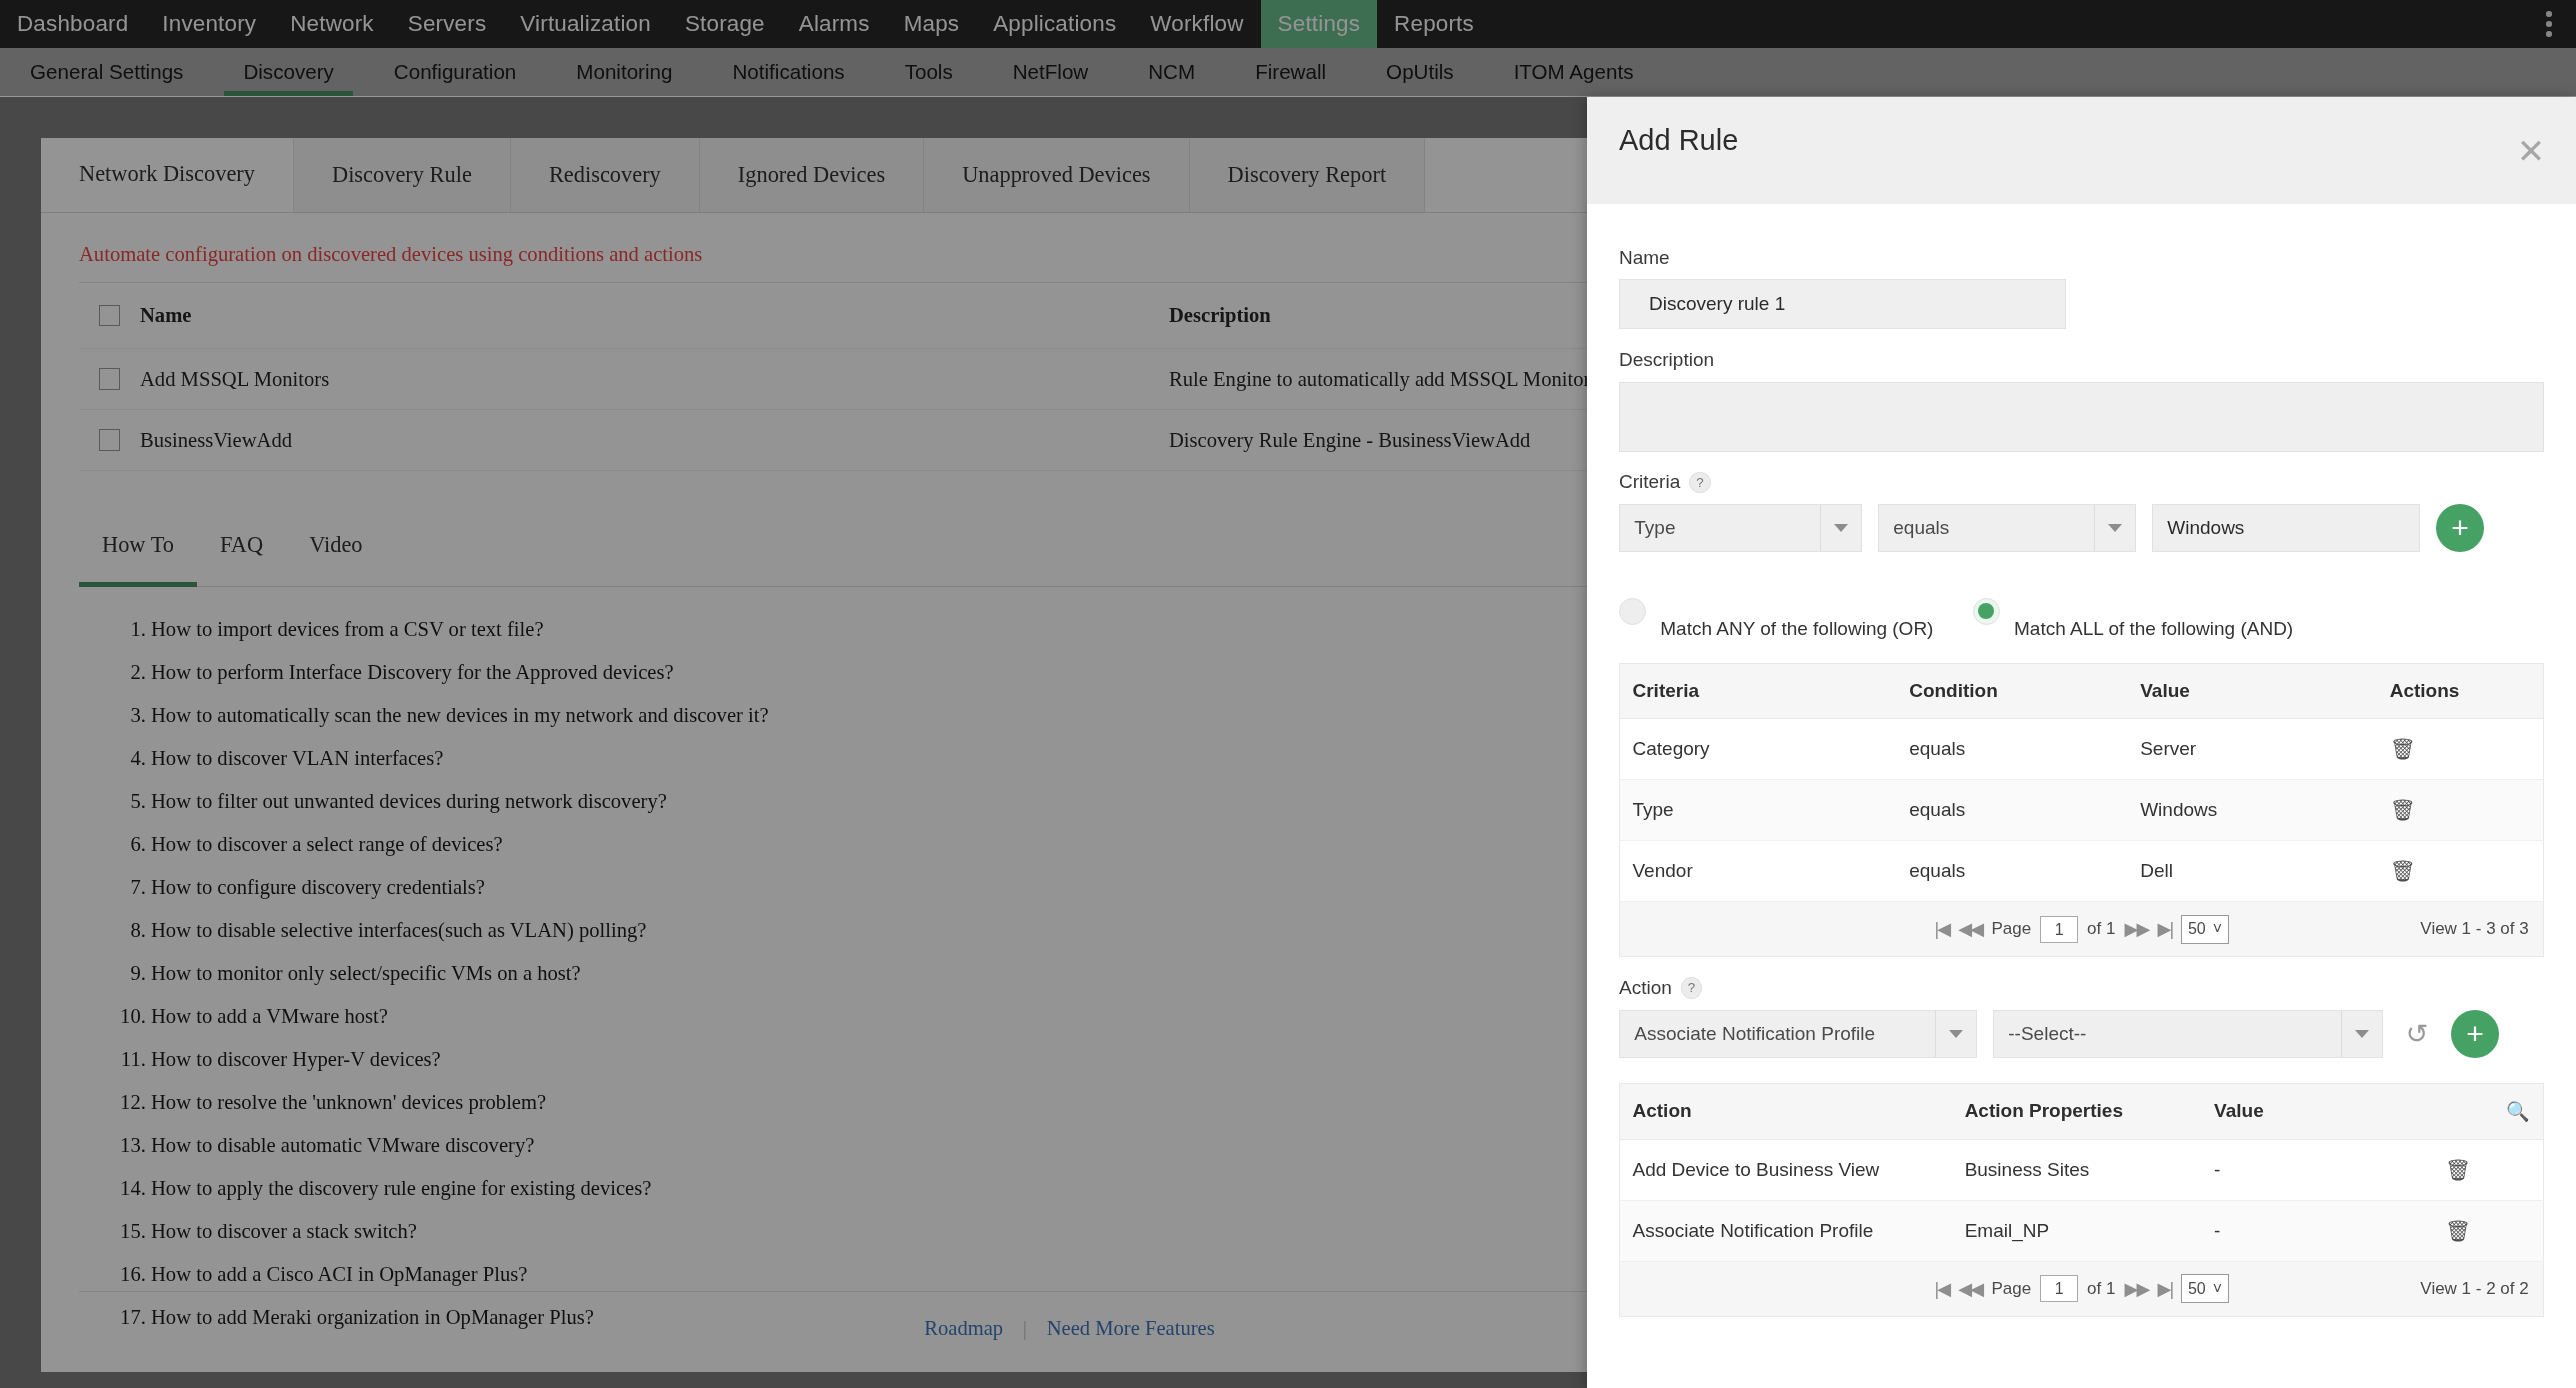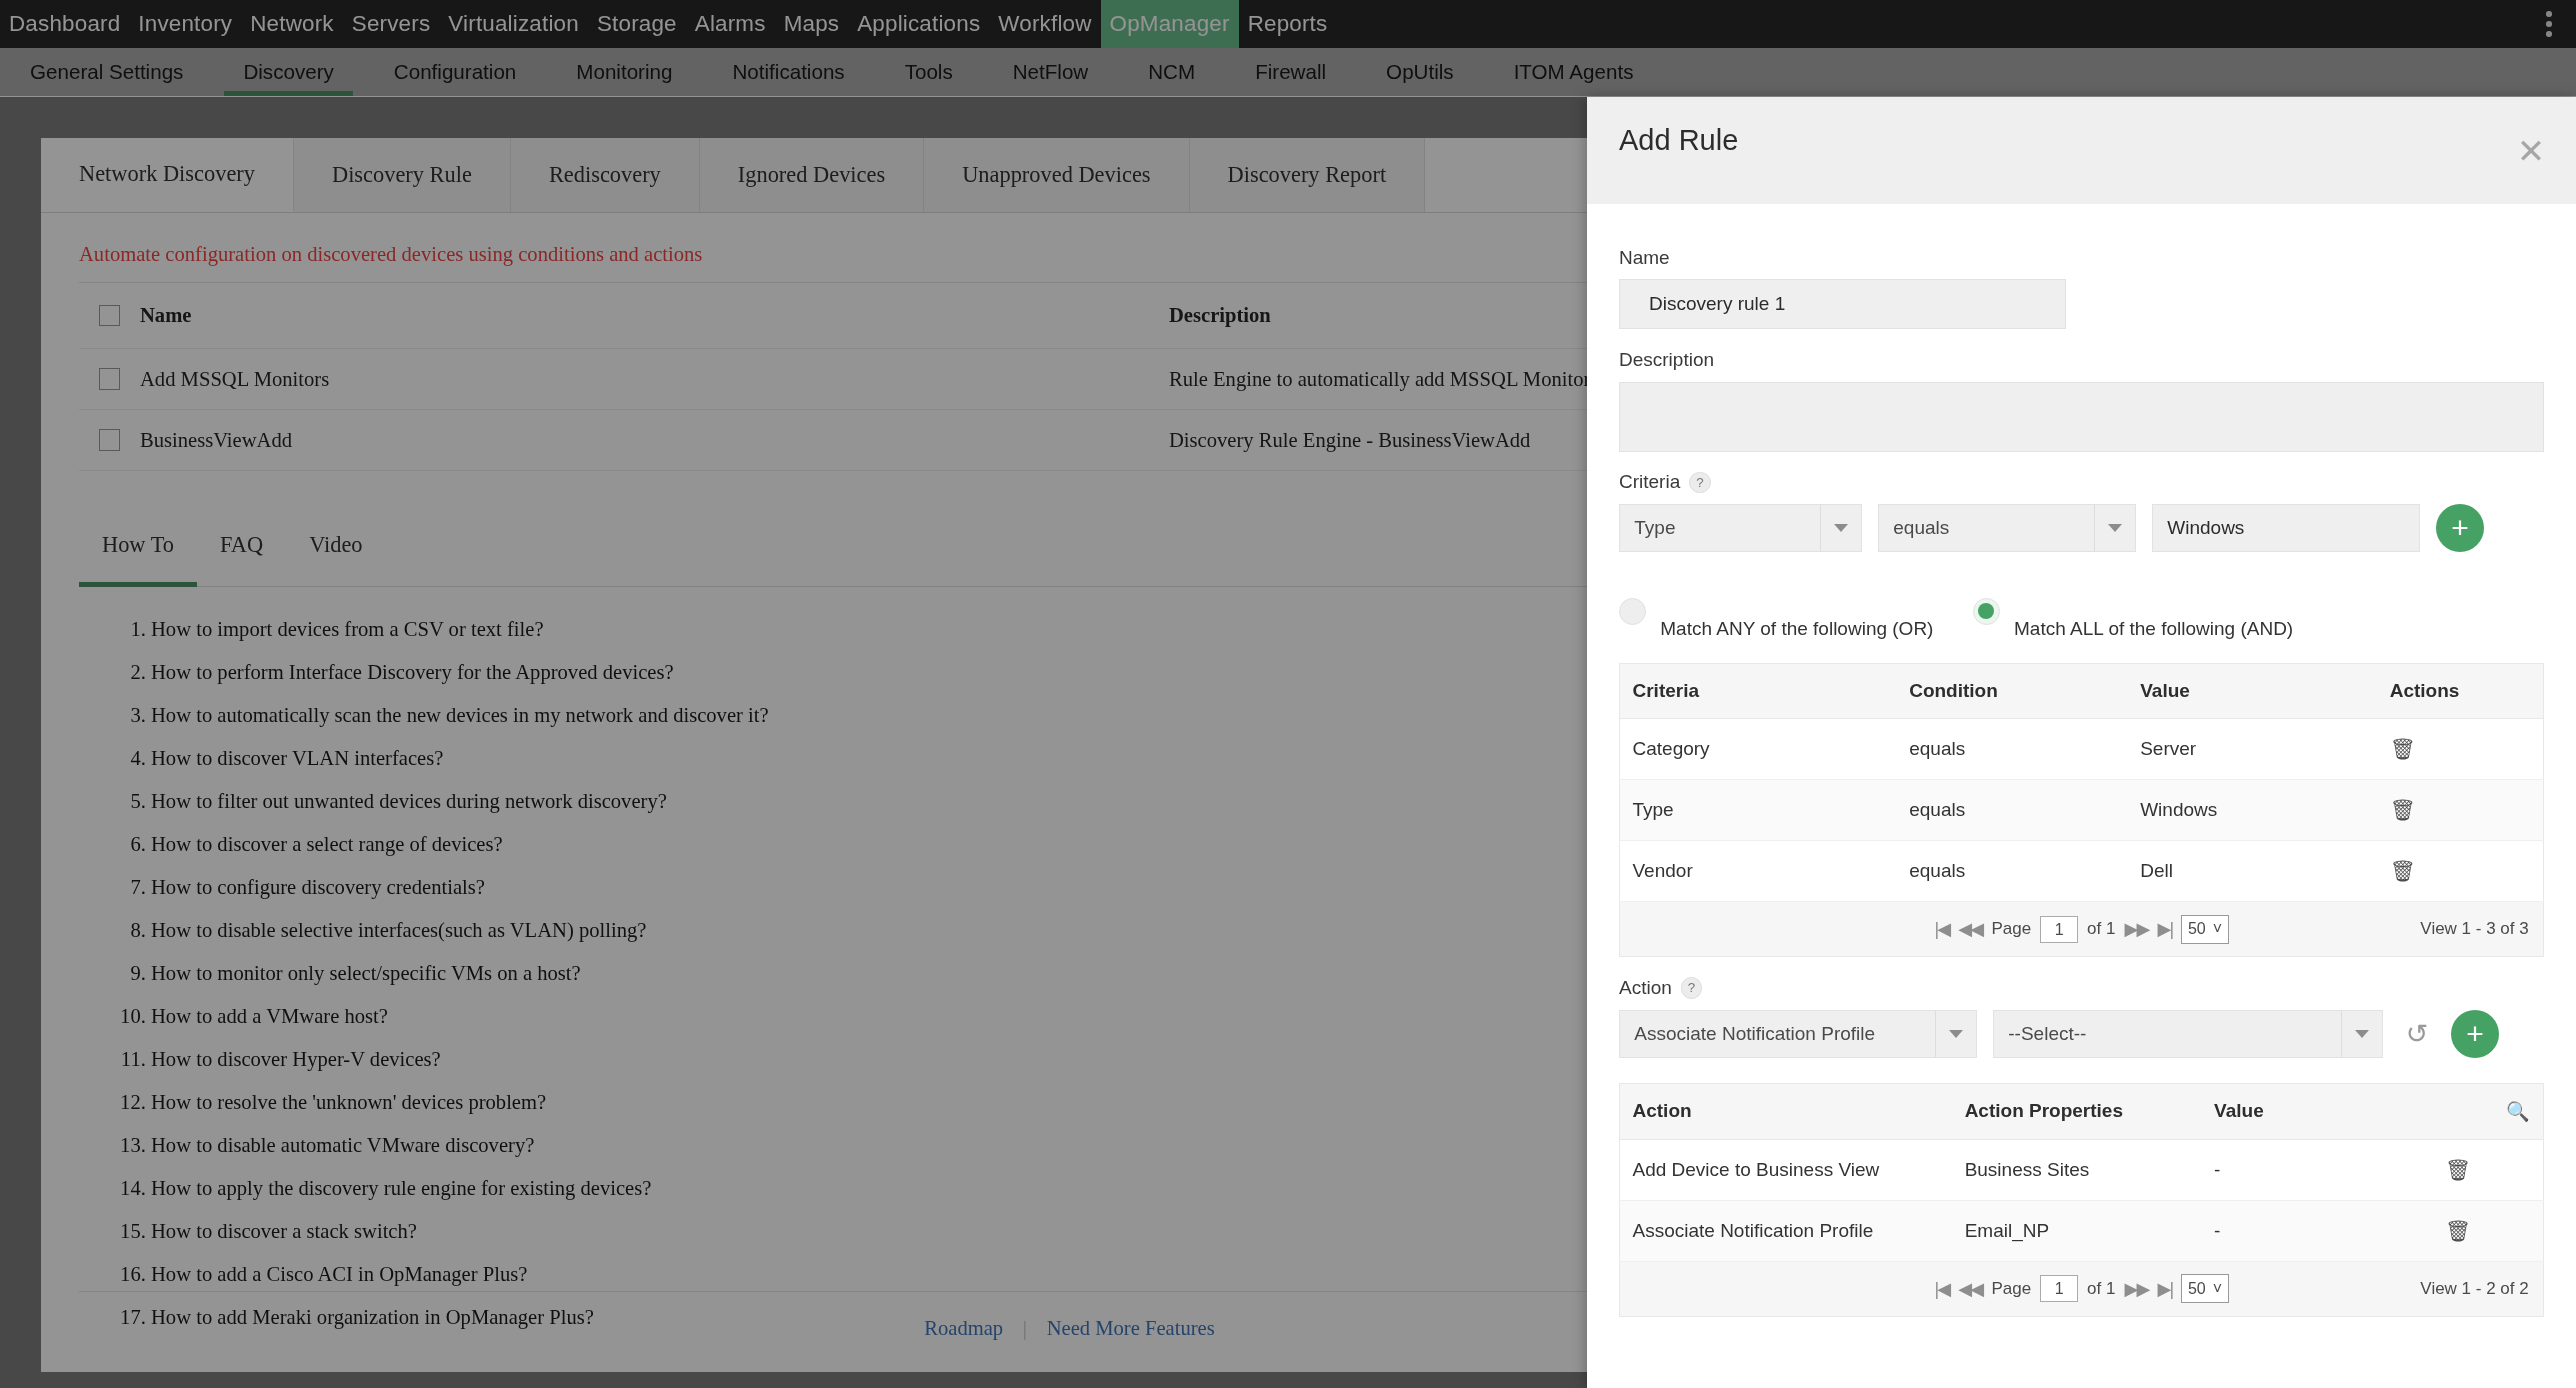--- a/index.html
+++ b/index.html
@@ -9,21 +9,21 @@
     background:#ffffff; overflow:hidden;
   }
   #root{ position:relative; width:2576px; height:1388px; }
 
   
   .topnav{
     position:absolute; left:0; top:0; width:2576px; height:48px;
     background:#282828; display:flex; align-items:stretch;
   }
   .topnav-item{
-    display:flex; align-items:center; padding:0 9px;
+    display:flex; align-items:center; padding:0 17px;
     color:#ffffff; font-size:22.4px; letter-spacing:0.2px; white-space:nowrap;
     cursor:pointer;
   }
   .topnav-item.active{ background:#6cbe8e; }
   .topnav-spacer{ flex:1; }
   .kebab{
     width:54px; display:flex; flex-direction:column; align-items:center;
     justify-content:center; gap:4.5px; cursor:pointer;
   }
   .kebab i{ width:5.4px; height:5.4px; border-radius:50%; background:#e6e6e6; display:block;}
@@ -194,21 +194,21 @@
     <div class="topnav-item">
         <span>Maps</span>
       </div>
     <div class="topnav-item">
         <span>Applications</span>
       </div>
     <div class="topnav-item">
         <span>Workflow</span>
       </div>
     <div class="topnav-item active">
-        <span>OpManager</span>
+        <span>Settings</span>
       </div>
     <div class="topnav-item">
         <span>Reports</span>
       </div>
     <div class="topnav-spacer"></div>
     <div class="kebab">
         <i></i>
         <i></i>
         <i></i>
       </div>

